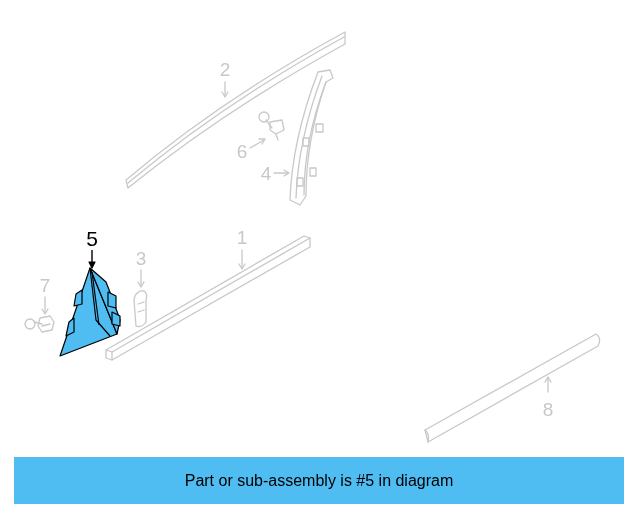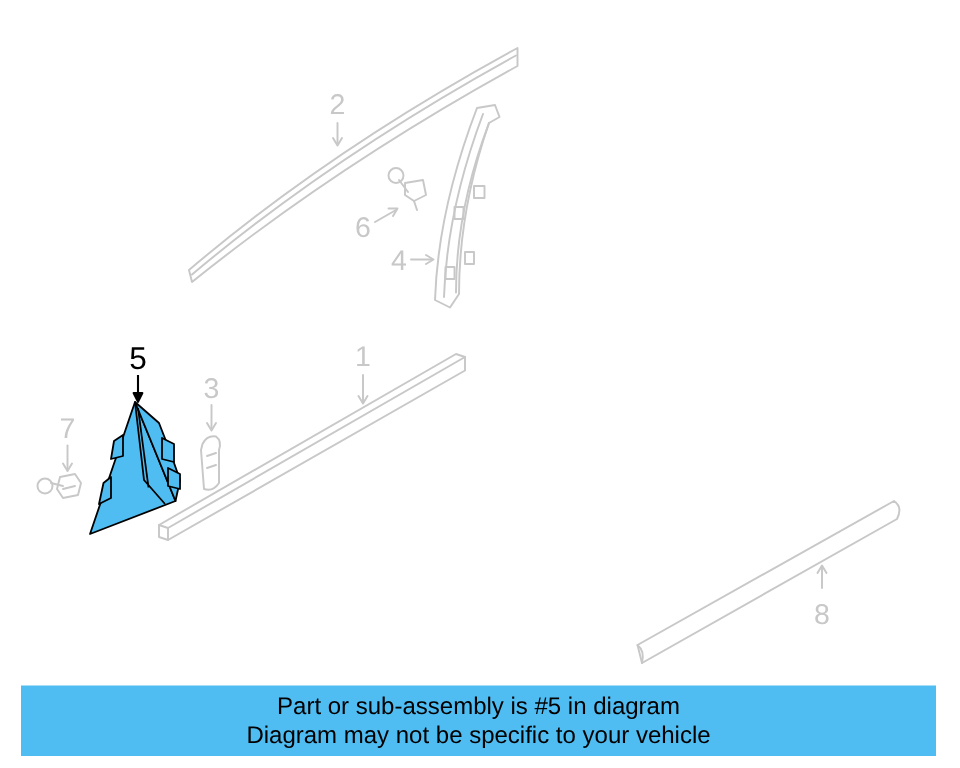--- a/index.html
+++ b/index.html
@@ -101,14 +101,13 @@
   <text class="callout" x="266" y="180" text-anchor="middle">4</text>
   <text class="callout" x="242" y="244" text-anchor="middle">1</text>
   <text class="callout" x="141" y="265" text-anchor="middle">3</text>
   <text class="callout" x="45" y="292" text-anchor="middle">7</text>
   <text class="callout active" x="92" y="246" text-anchor="middle">5</text>
   <text class="callout" x="548" y="416" text-anchor="middle">8</text>
 </svg>
 
 <div class="banner">
   <div>Part or sub-assembly is #5 in diagram</div>
-  <div>Diagram may not be specific to your vehicle</div>
 </div>
 
 </body></html>

